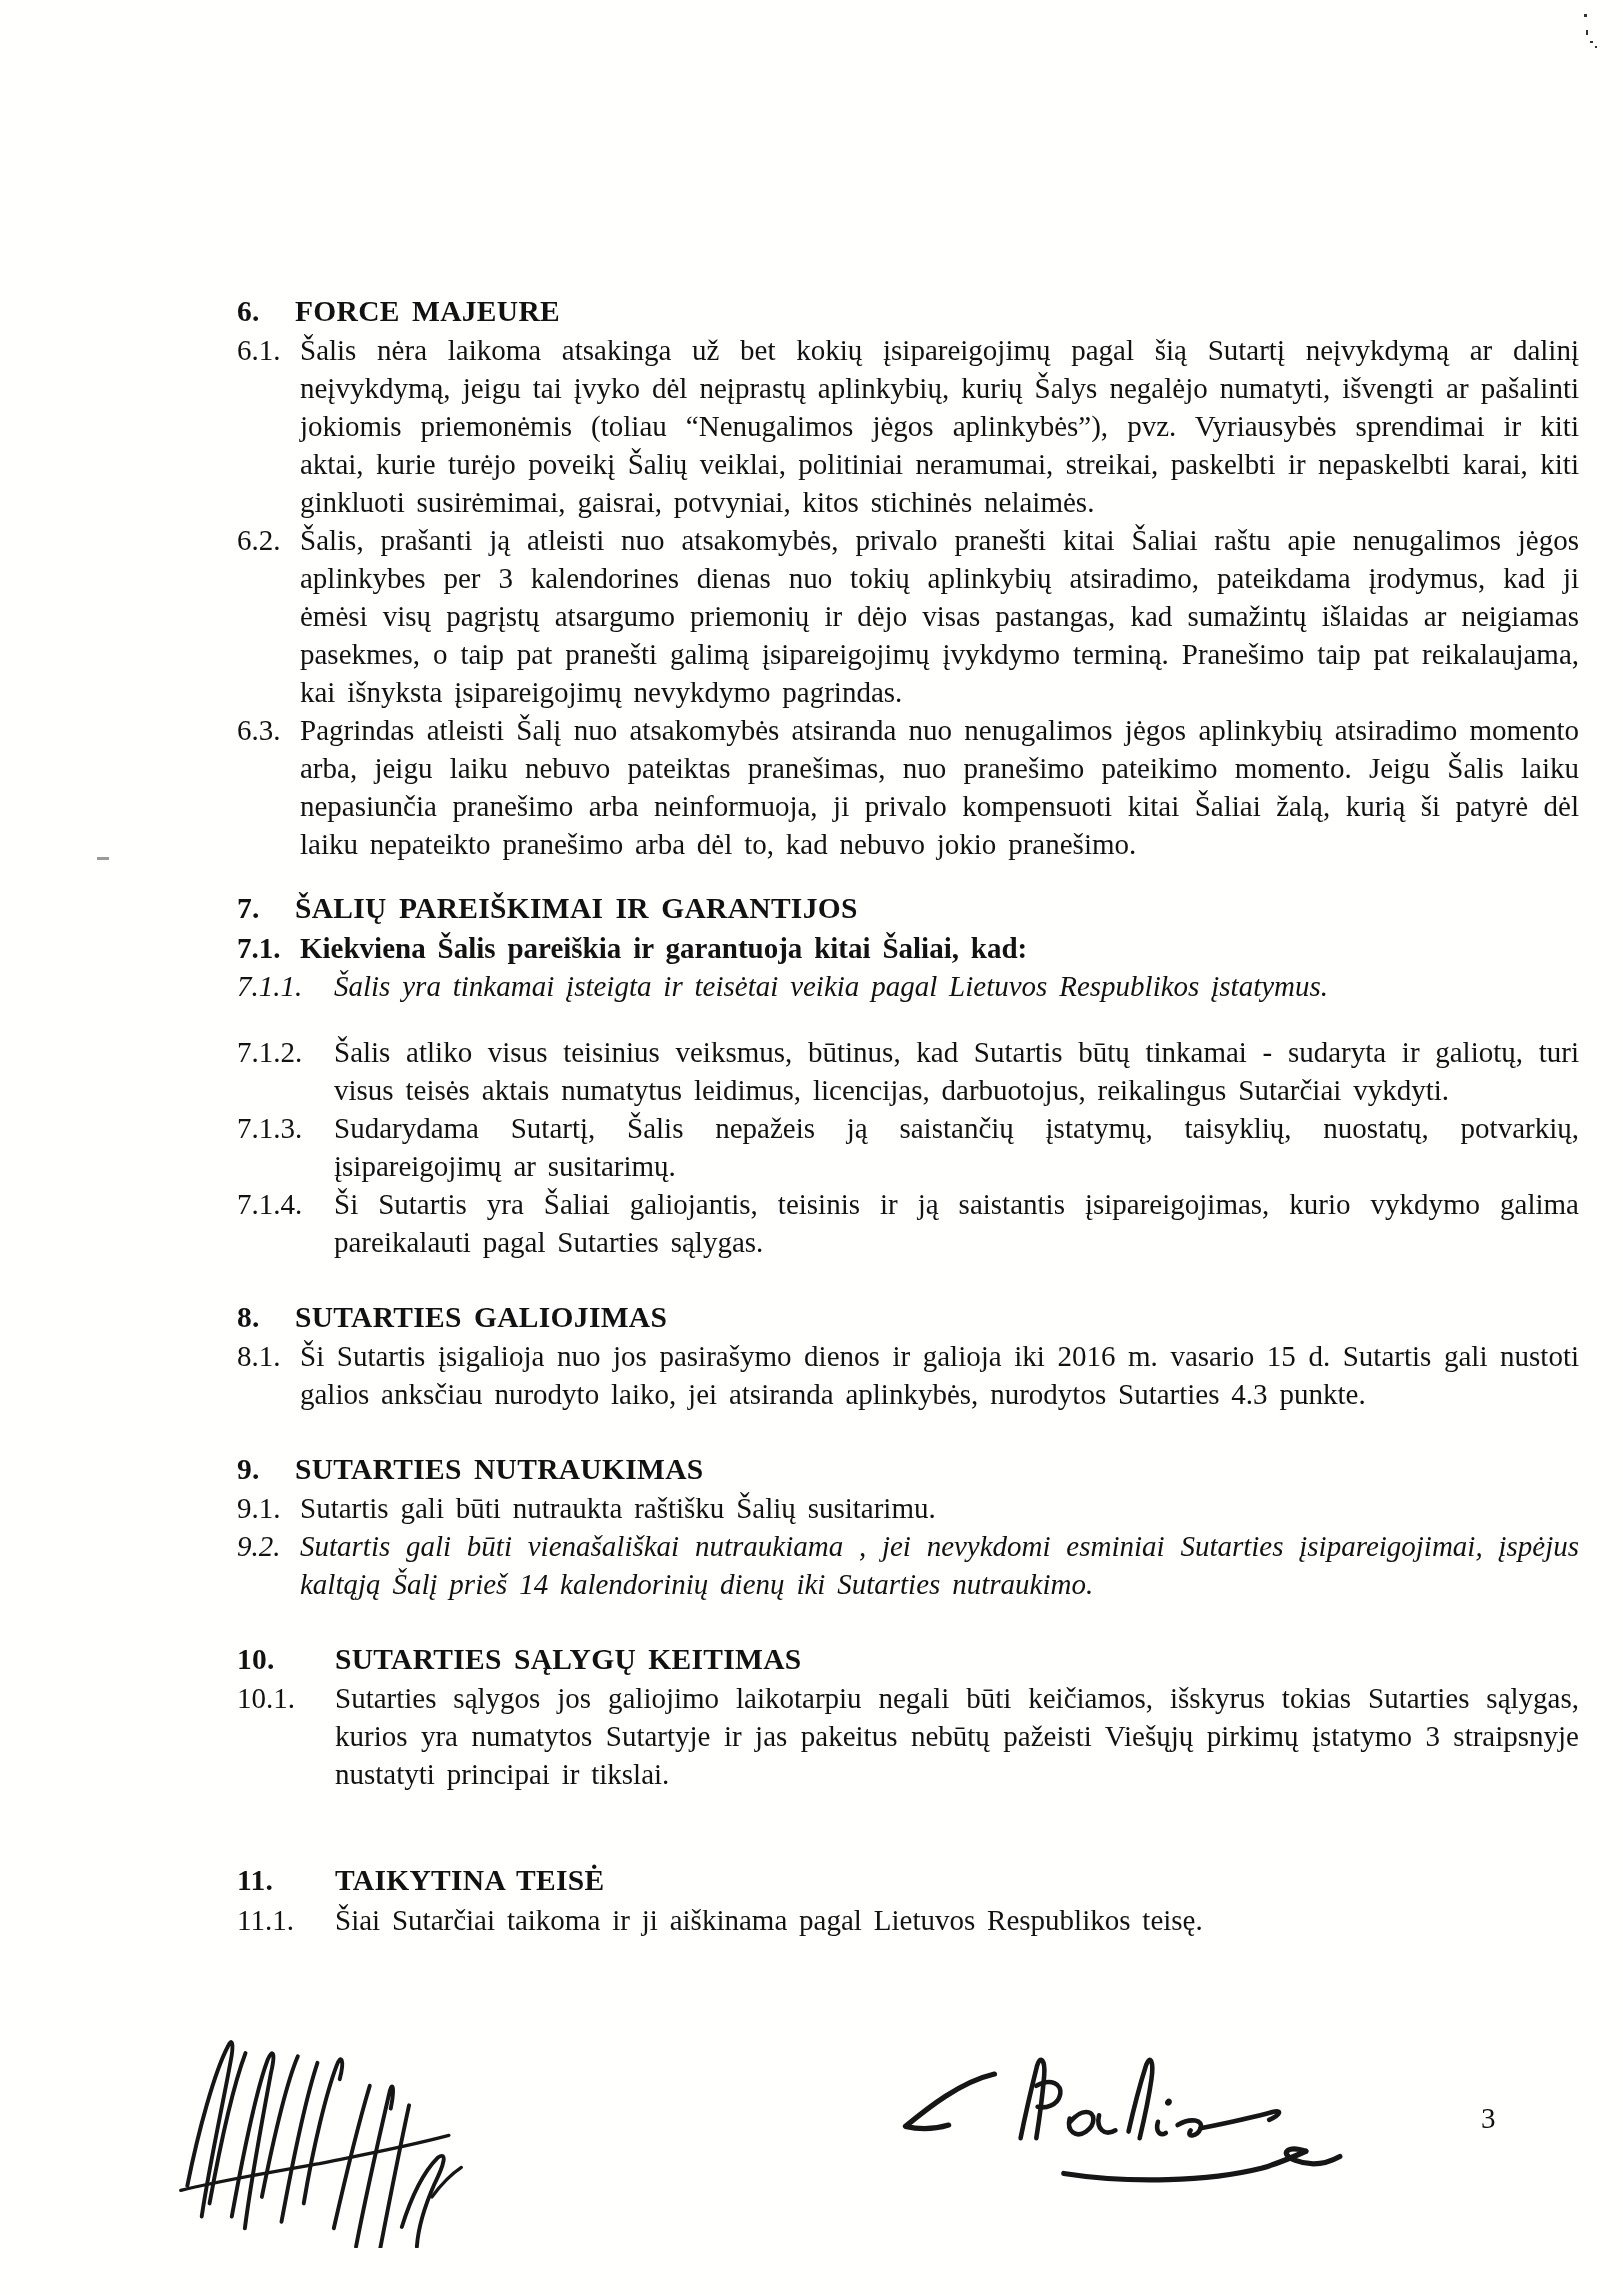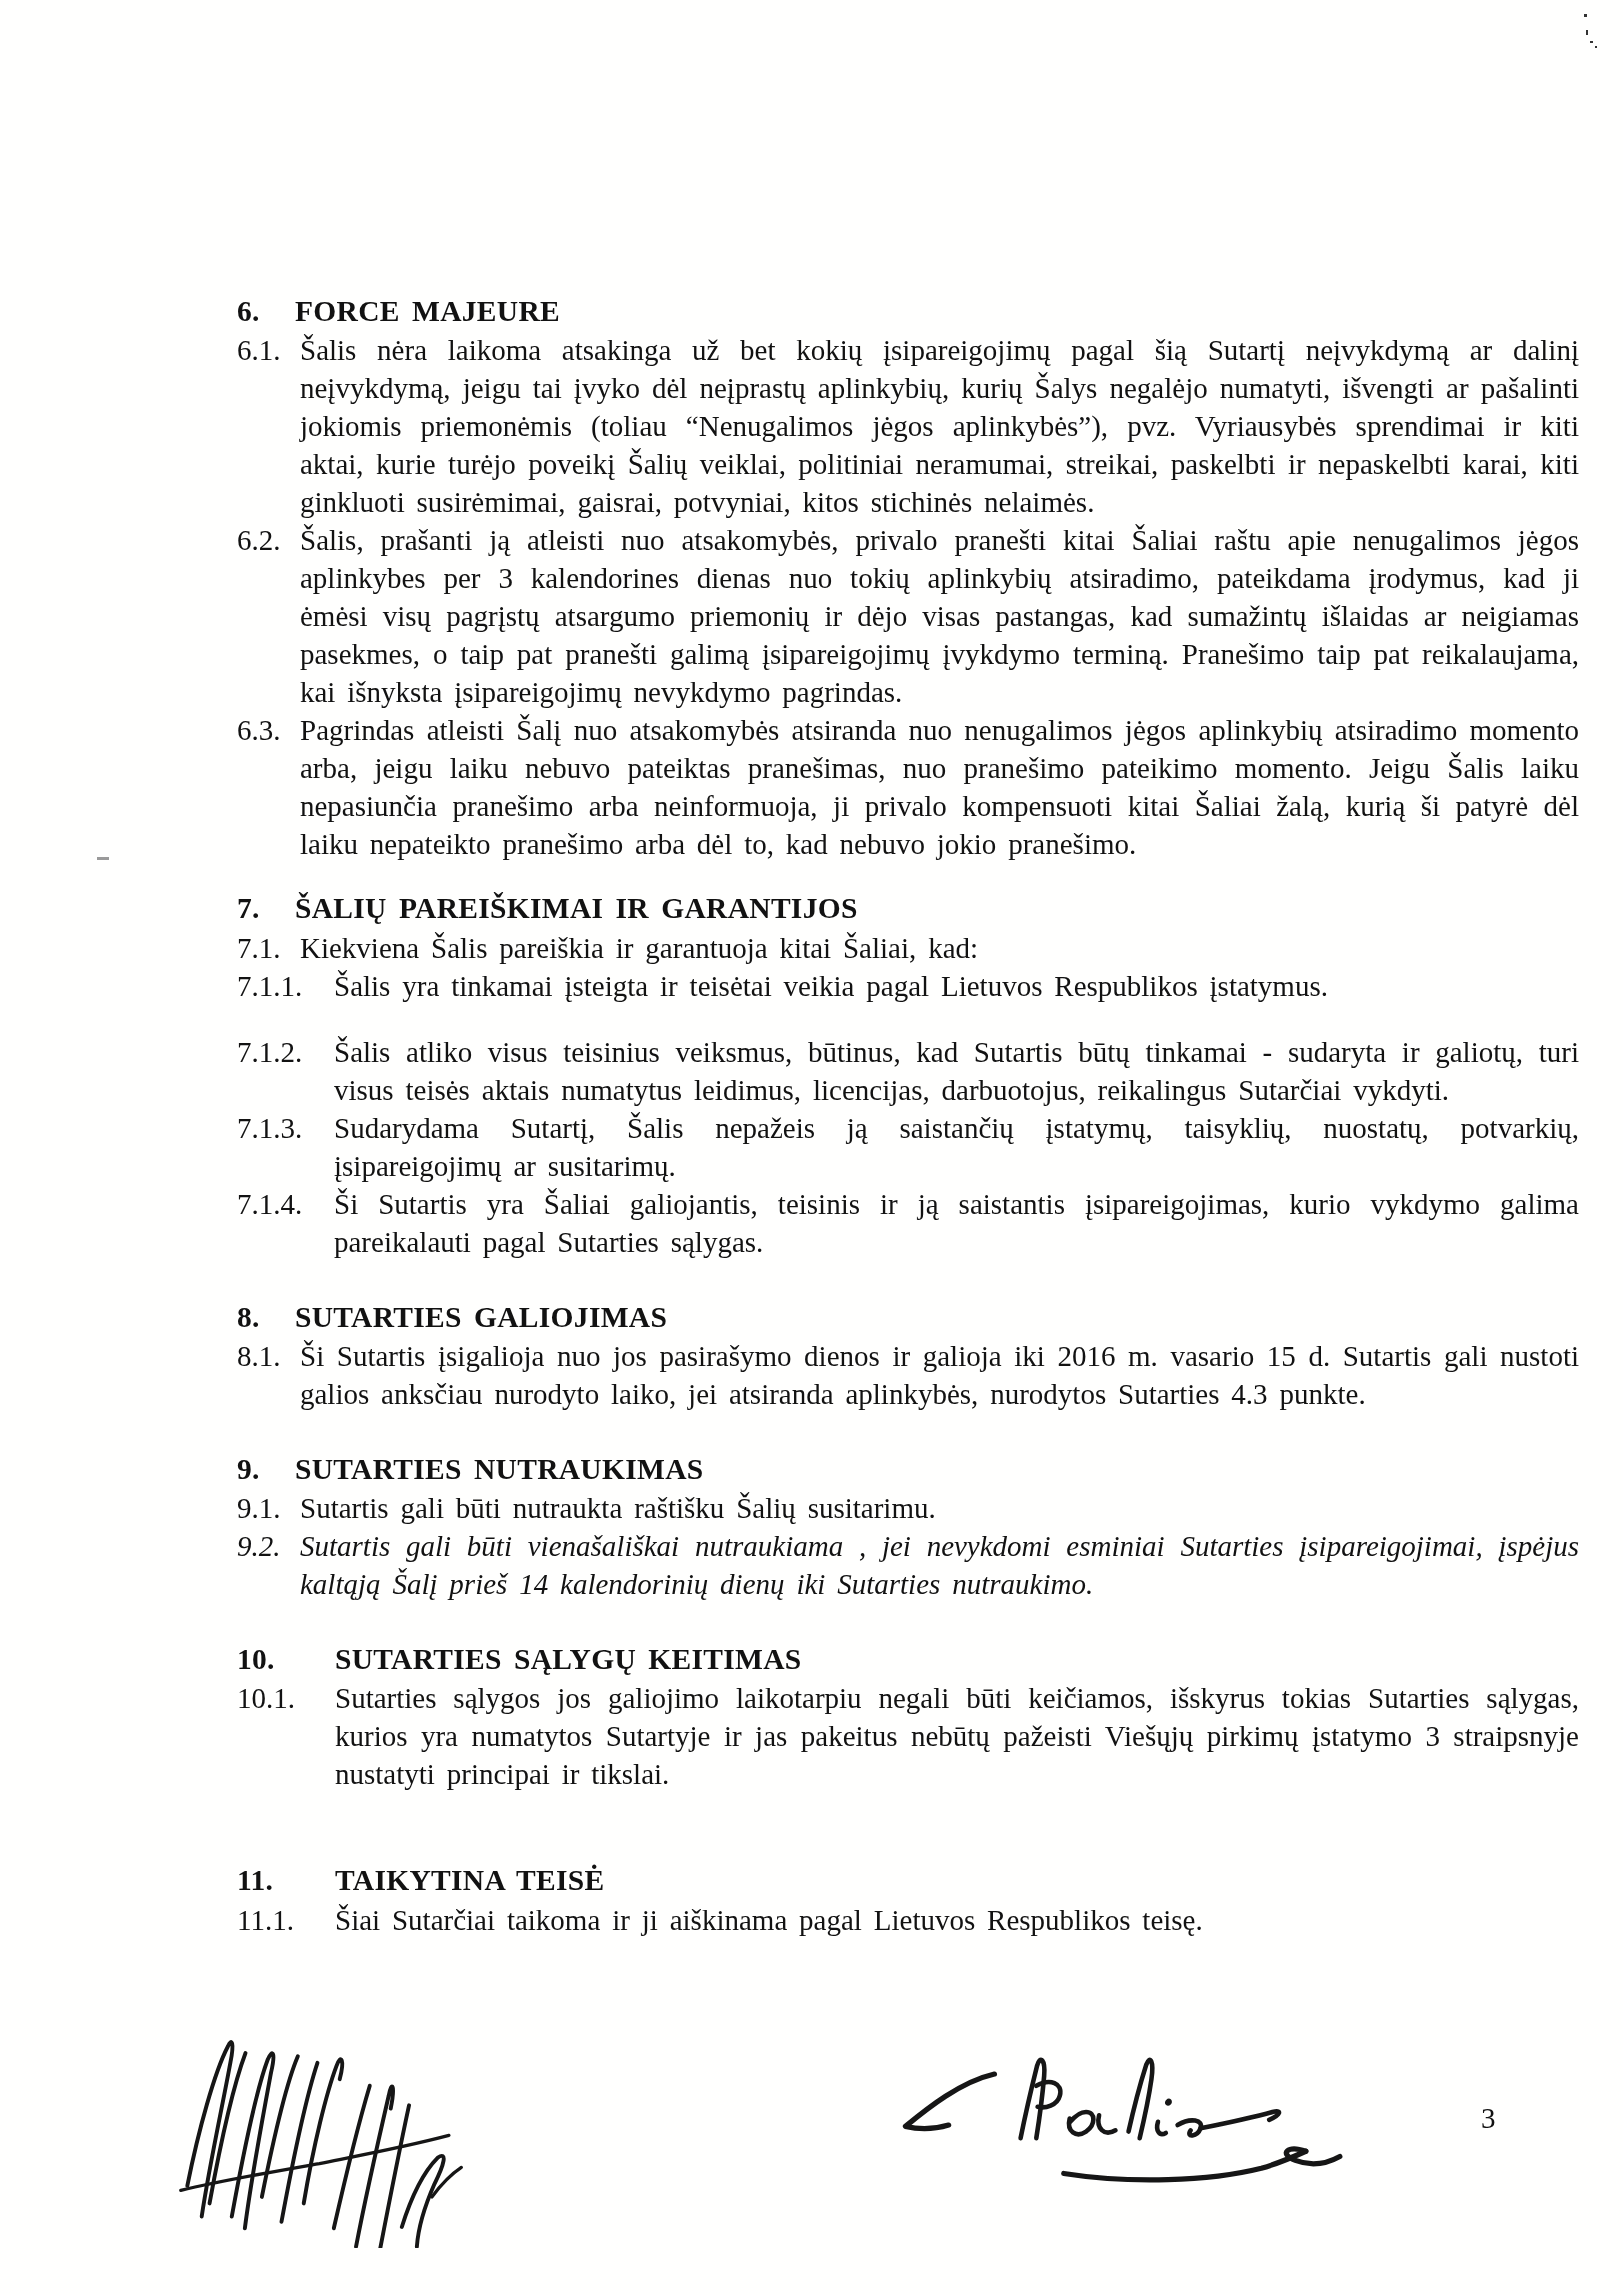--- a/index.html
+++ b/index.html
@@ -33,22 +33,22 @@
 
   <div class="content">
       <section class="section" style="margin-top: 0px;">
         <div class="heading" style="padding-left: 58px;"><span class="num">6.</span><span>FORCE MAJEURE</span></div>
         <div class="item" style="padding-left: 63px;"><span class="num">6.1.</span><span>Šalis nėra laikoma atsakinga už bet kokių įsipareigojimų pagal šią Sutartį neįvykdymą ar dalinį neįvykdymą, jeigu tai įvyko dėl neįprastų aplinkybių, kurių Šalys negalėjo numatyti, išvengti ar pašalinti jokiomis priemonėmis (toliau “Nenugalimos jėgos aplinkybės”), pvz. Vyriausybės sprendimai ir kiti aktai, kurie turėjo poveikį Šalių veiklai, politiniai neramumai, streikai, paskelbti ir nepaskelbti karai, kiti ginkluoti susirėmimai, gaisrai, potvyniai, kitos stichinės nelaimės.</span></div>
         <div class="item" style="padding-left: 63px;"><span class="num">6.2.</span><span>Šalis, prašanti ją atleisti nuo atsakomybės, privalo pranešti kitai Šaliai raštu apie nenugalimos jėgos aplinkybes per 3 kalendorines dienas nuo tokių aplinkybių atsiradimo, pateikdama įrodymus, kad ji ėmėsi visų pagrįstų atsargumo priemonių ir dėjo visas pastangas, kad sumažintų išlaidas ar neigiamas pasekmes, o taip pat pranešti galimą įsipareigojimų įvykdymo terminą. Pranešimo taip pat reikalaujama, kai išnyksta įsipareigojimų nevykdymo pagrindas.</span></div>
         <div class="item" style="padding-left: 63px;"><span class="num">6.3.</span><span>Pagrindas atleisti Šalį nuo atsakomybės atsiranda nuo nenugalimos jėgos aplinkybių atsiradimo momento arba, jeigu laiku nebuvo pateiktas pranešimas, nuo pranešimo pateikimo momento. Jeigu Šalis laiku nepasiunčia pranešimo arba neinformuoja, ji privalo kompensuoti kitai Šaliai žalą, kurią ši patyrė dėl laiku nepateikto pranešimo arba dėl to, kad nebuvo jokio pranešimo.</span></div>
       </section>
       <section class="section" style="margin-top: 26px;">
         <div class="heading" style="padding-left: 58px;"><span class="num">7.</span><span>ŠALIŲ PAREIŠKIMAI IR GARANTIJOS</span></div>
-        <div class="item" style="padding-left: 63px;"><span class="num">7.1.</span><span>Kiekviena Šalis pareiškia ir garantuoja kitai Šaliai, kad:</span></div>
-        <div class="item" style="padding-left: 97px;"><span class="num">7.1.1.</span><span>Šalis yra tinkamai įsteigta ir teisėtai veikia pagal Lietuvos Respublikos įstatymus.</span></div>
+        <div class="item" style="padding-left: 63px; font-weight: bold;"><span class="num">7.1.</span><span>Kiekviena Šalis pareiškia ir garantuoja kitai Šaliai, kad:</span></div>
+        <div class="item" style="padding-left: 97px; font-style: italic;"><span class="num">7.1.1.</span><span>Šalis yra tinkamai įsteigta ir teisėtai veikia pagal Lietuvos Respublikos įstatymus.</span></div>
         <div class="item" style="padding-left: 97px; margin-top: 28px;"><span class="num">7.1.2.</span><span>Šalis atliko visus teisinius veiksmus, būtinus, kad Sutartis būtų tinkamai - sudaryta ir galiotų,  turi visus teisės aktais numatytus leidimus, licencijas, darbuotojus, reikalingus Sutarčiai vykdyti.</span></div>
         <div class="item" style="padding-left: 97px;"><span class="num">7.1.3.</span><span>Sudarydama Sutartį, Šalis nepažeis ją saistančių įstatymų, taisyklių, nuostatų, potvarkių, įsipareigojimų ar susitarimų.</span></div>
         <div class="item" style="padding-left: 97px;"><span class="num">7.1.4.</span><span>Ši Sutartis yra Šaliai galiojantis, teisinis ir ją saistantis įsipareigojimas, kurio vykdymo galima pareikalauti pagal Sutarties sąlygas.</span></div>
       </section>
       <section class="section" style="margin-top: 37px;">
         <div class="heading" style="padding-left: 58px;"><span class="num">8.</span><span>SUTARTIES GALIOJIMAS</span></div>
         <div class="item" style="padding-left: 63px;"><span class="num">8.1.</span><span>Ši Sutartis įsigalioja nuo jos pasirašymo dienos ir galioja iki 2016 m. vasario 15 d.  Sutartis gali nustoti galios anksčiau nurodyto laiko, jei atsiranda aplinkybės, nurodytos Sutarties 4.3 punkte.</span></div>
       </section>
       <section class="section" style="margin-top: 37px;">
         <div class="heading" style="padding-left: 58px;"><span class="num">9.</span><span>SUTARTIES NUTRAUKIMAS</span></div>

